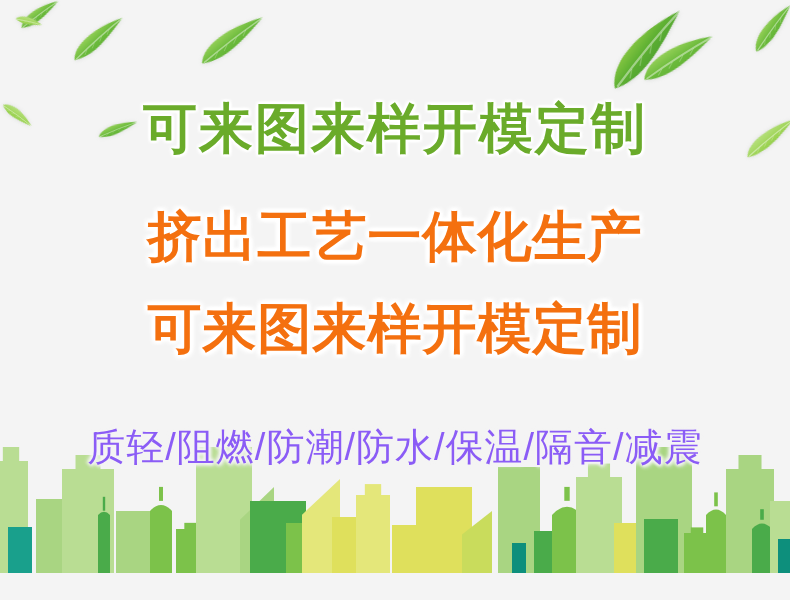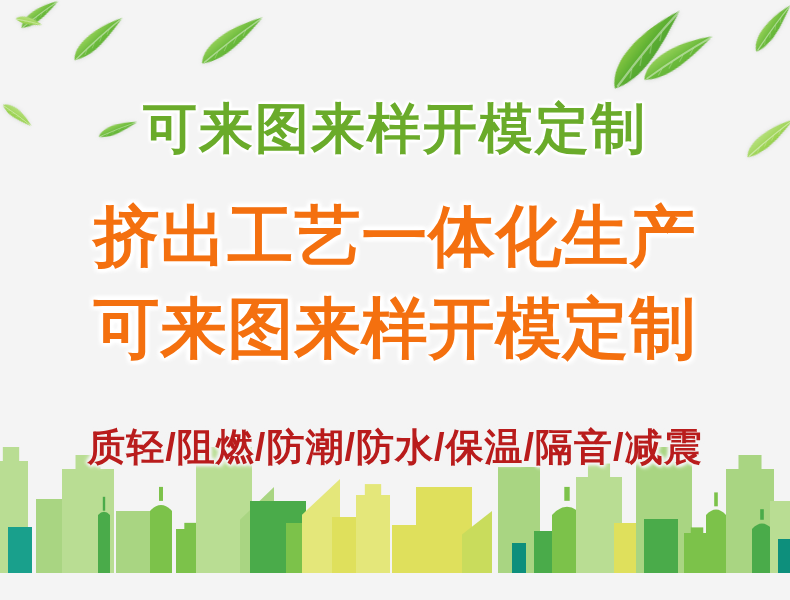--- a/index.html
+++ b/index.html
@@ -67,21 +67,21 @@
        2px  2px  3px #ffffff,
       -2px -2px  3px #ffffff,
        2px -2px  3px #ffffff,
       -2px  2px  3px #ffffff;
   }
 
   .headline-orange {
     position: absolute;
     left: 0;
     width: 790px;
-    font-size: 66px;
+    font-size: 54px;
     line-height: 72px;
     font-weight: 700;
     letter-spacing: 1px;
     color: #f4700f;
     text-shadow:
        3px  0    3px #ffffff,
       -3px  0    3px #ffffff,
        0    3px  3px #ffffff,
        0   -3px  3px #ffffff,
        3px  3px  4px #ffffff,
@@ -92,23 +92,23 @@
   #headline-orange-1 { top: 200px; }
   #headline-orange-2 { top: 292px; }
 
   .feature-line {
     position: absolute;
     left: 0;
     top: 424px;
     width: 790px;
     font-size: 38px;
     line-height: 46px;
-    font-weight: 700;
+    font-weight: 400;
     letter-spacing: 1px;
-    color: #b91c1c;
+    color: #8b5cf6;
     text-shadow:
        2px  0   3px #f4f4f4,
       -2px  0   3px #f4f4f4,
        0    2px 3px #f4f4f4,
        0   -2px 3px #f4f4f4,
        2px  2px 4px #f4f4f4,
       -2px -2px 4px #f4f4f4;
   }
 </style>
 </head>

